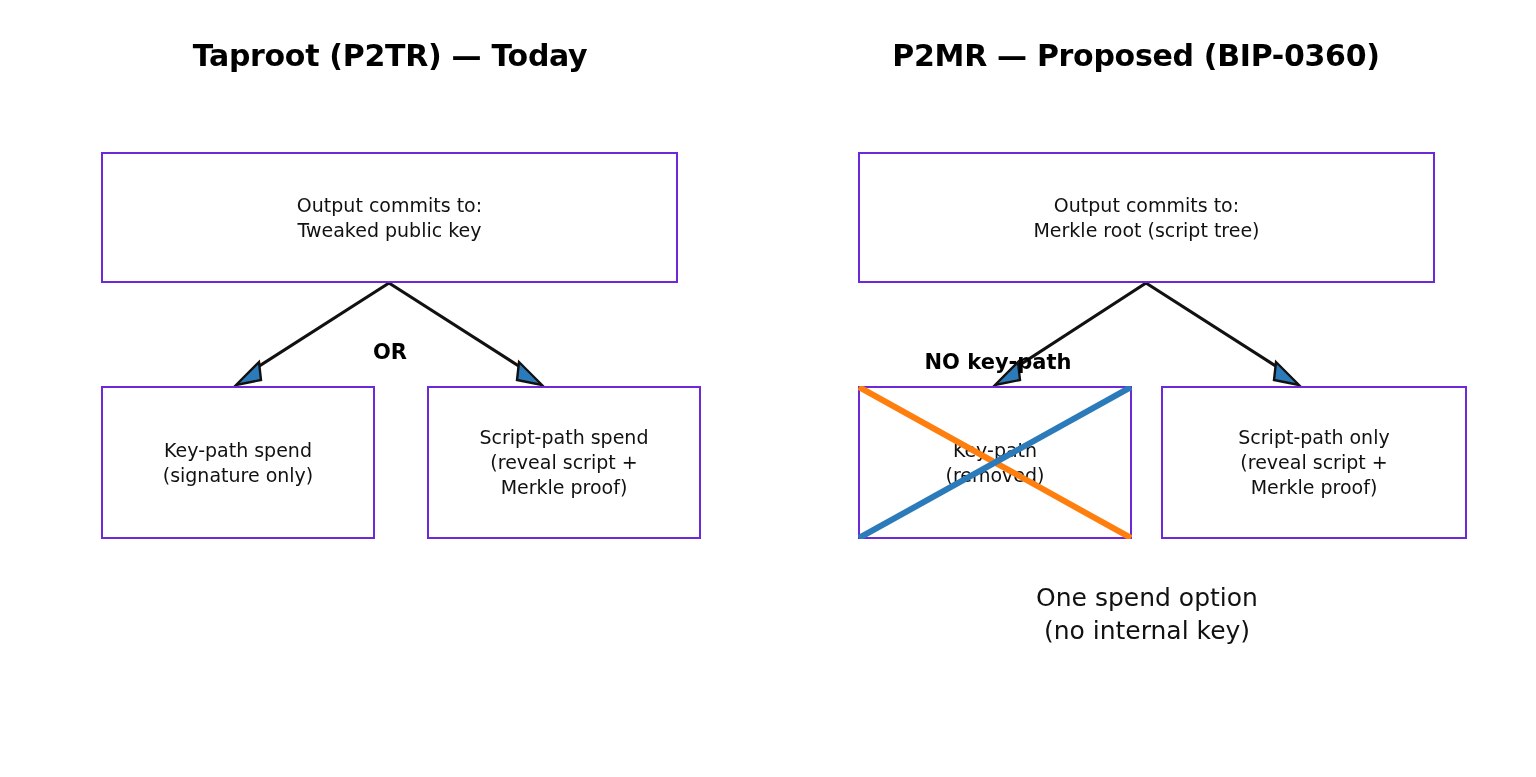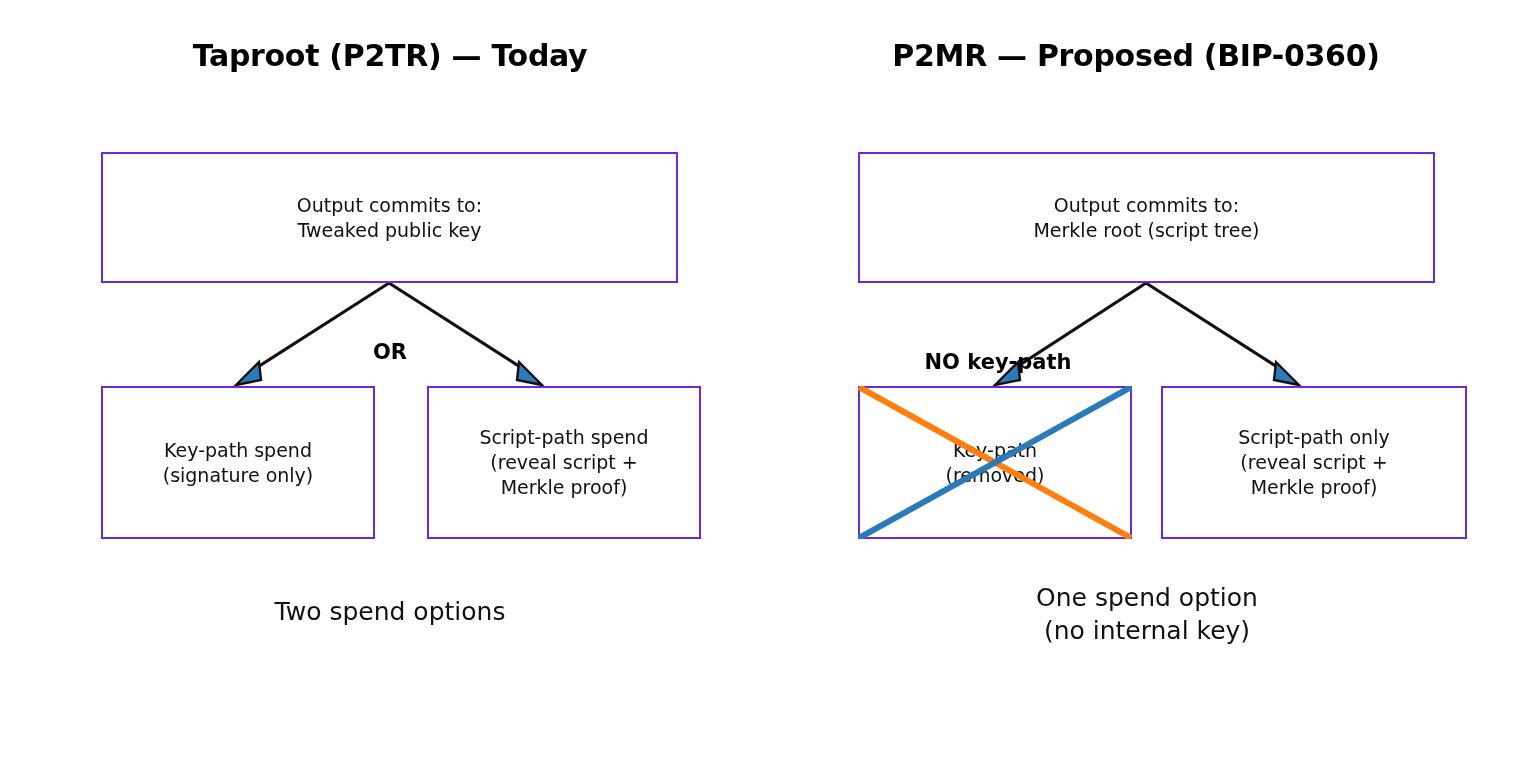--- a/index.html
+++ b/index.html
@@ -153,17 +153,16 @@
     <line x1="1" y1="152" x2="273" y2="1" stroke="#2b7bba" stroke-width="6"></line>
   </svg>
 
   <div class="node" id="box-r-script">
     <span class="node-label">Script-path only<br>(reveal script +<br>Merkle proof)</span>
   </div>
 
   <div class="edge-label" id="label-or">OR</div>
   <div class="edge-label" id="label-no-keypath">NO key-path</div>
 
-  <div class="caption" id="caption-left">Two spend options</div>
   <div class="caption" id="caption-right">One spend option<br>(no internal key)</div>
 
 
 </div>
 
 </body></html>

